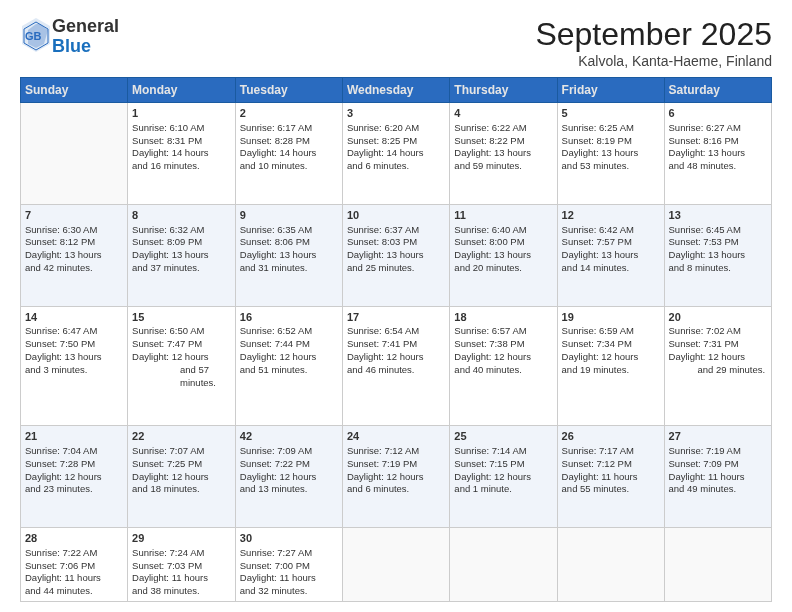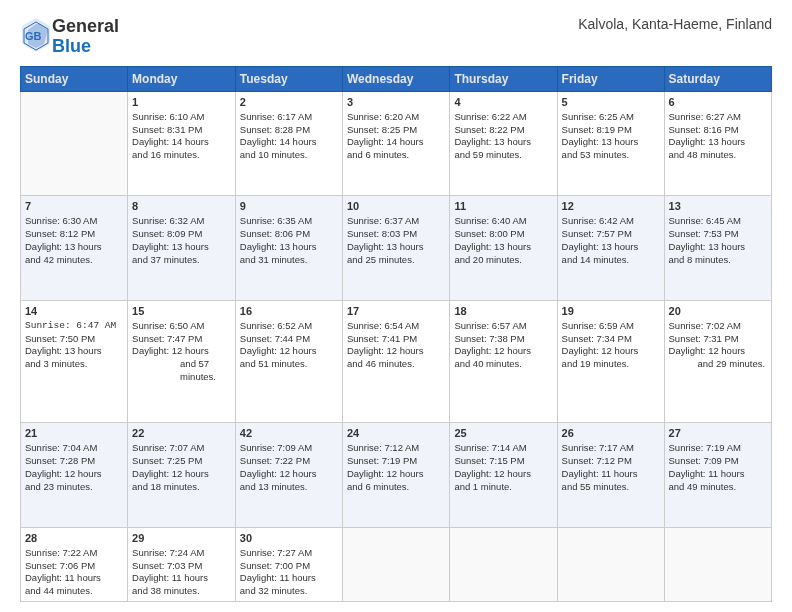--- a/index.html
+++ b/index.html
@@ -102,20 +102,21 @@
           <polygon points="20,8 28,14 24,28 16,32 8,28 8,14 16,8" fill="#2a6bbf" opacity="0.3"></polygon>
           <text x="5" y="24" font-size="11" fill="#2a6bbf" font-weight="bold">GB</text>
         </svg>
       </div>
       <div class="logo-text">
         <span class="general">General</span><br>
         <span class="blue">Blue</span>
       </div>
     </div>
     <div class="title-block">
+      <div class="month-title">September 2025</div>
       <div class="location">Kalvola, Kanta-Haeme, Finland</div>
     </div>
   </div>
 
   <table class="calendar">
     <thead>
       <tr>
         <th>Sunday</th>
         <th>Monday</th>
         <th>Tuesday</th>
@@ -218,21 +219,21 @@
             <span class="day-num">13</span>
             <span style="display: block;">Sunrise: 6:45 AM</span>
             <span style="display: block;">Sunset: 7:53 PM</span>
             <span style="display: block;">Daylight: 13 hours</span>
             <span style="display: block;">and 8 minutes.</span>
           </td>
         </tr>
         <tr class="row-bg-light">
           <td>
             <span class="day-num">14</span>
-            <span style="display: block; font-family: Liberation Mono, monospace;">Sunrise: 6:47 AM</span>
+            <span style="display: block;">Sunrise: 6:47 AM</span>
             <span style="display: block;">Sunset: 7:50 PM</span>
             <span style="display: block;">Daylight: 13 hours</span>
             <span style="display: block;">and 3 minutes.</span>
           </td>
           <td>
             <span class="day-num">15</span>
             <span style="display: block;">Sunrise: 6:50 AM</span>
             <span style="display: block;">Sunset: 7:47 PM</span>
             <span style="display: block;">Daylight: 12 hours</span>
             <span style="display: block; margin-left: 48px;">and 57 minutes.</span>

